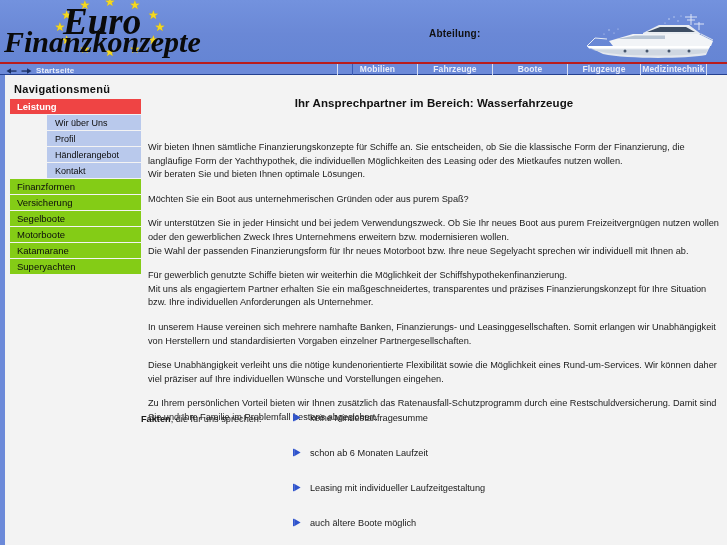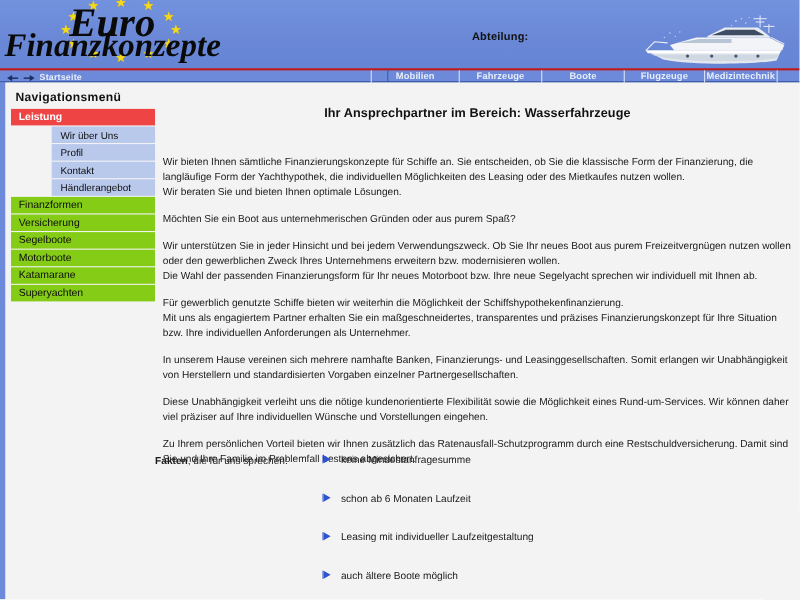--- a/index.html
+++ b/index.html
@@ -400,24 +400,24 @@
         <div class="nav-item active">
           <span class="nav-label">Leistung</span>
         </div>
         <div class="nav-item sub">
           <span class="nav-label">Wir über Uns</span>
         </div>
         <div class="nav-item sub">
           <span class="nav-label">Profil</span>
         </div>
         <div class="nav-item sub">
+          <span class="nav-label">Händlerangebot</span>
+        </div>
+        <div class="nav-item sub">
           <span class="nav-label">Kontakt</span>
-        </div>
-        <div class="nav-item sub">
-          <span class="nav-label">Händlerangebot</span>
         </div>
         <div class="nav-item">
           <span class="nav-label">Finanzformen</span>
         </div>
         <div class="nav-item">
           <span class="nav-label">Versicherung</span>
         </div>
         <div class="nav-item">
           <span class="nav-label">Segelboote</span>
         </div>

